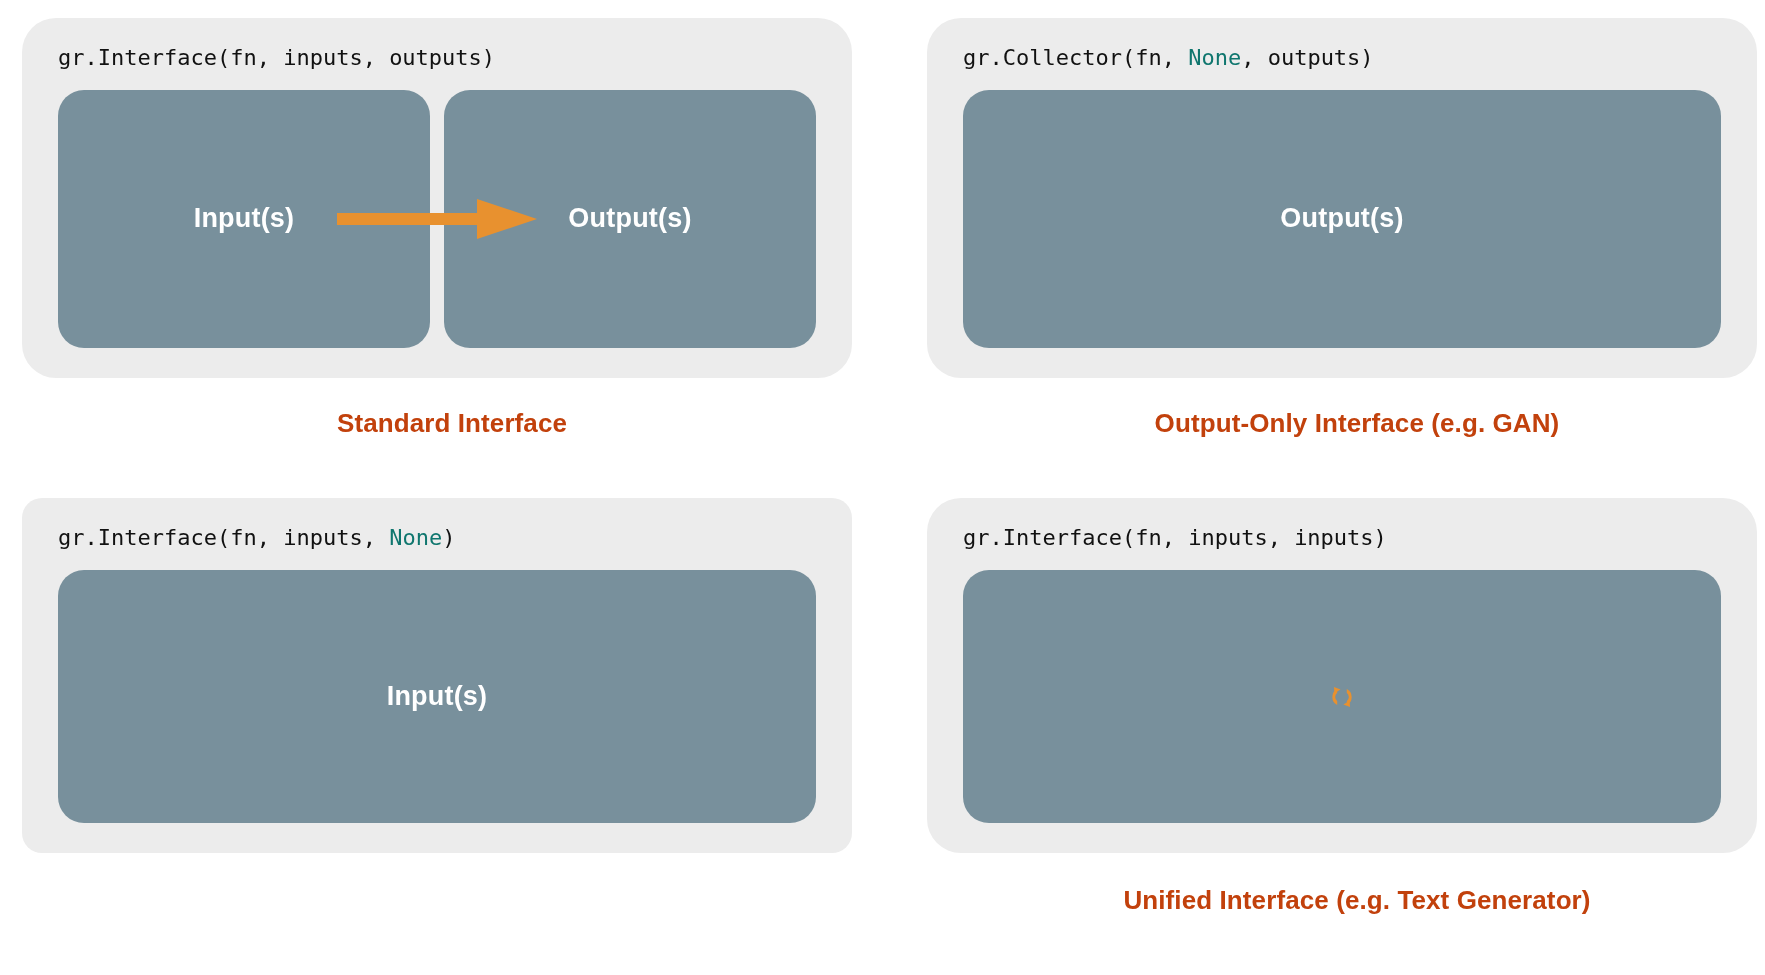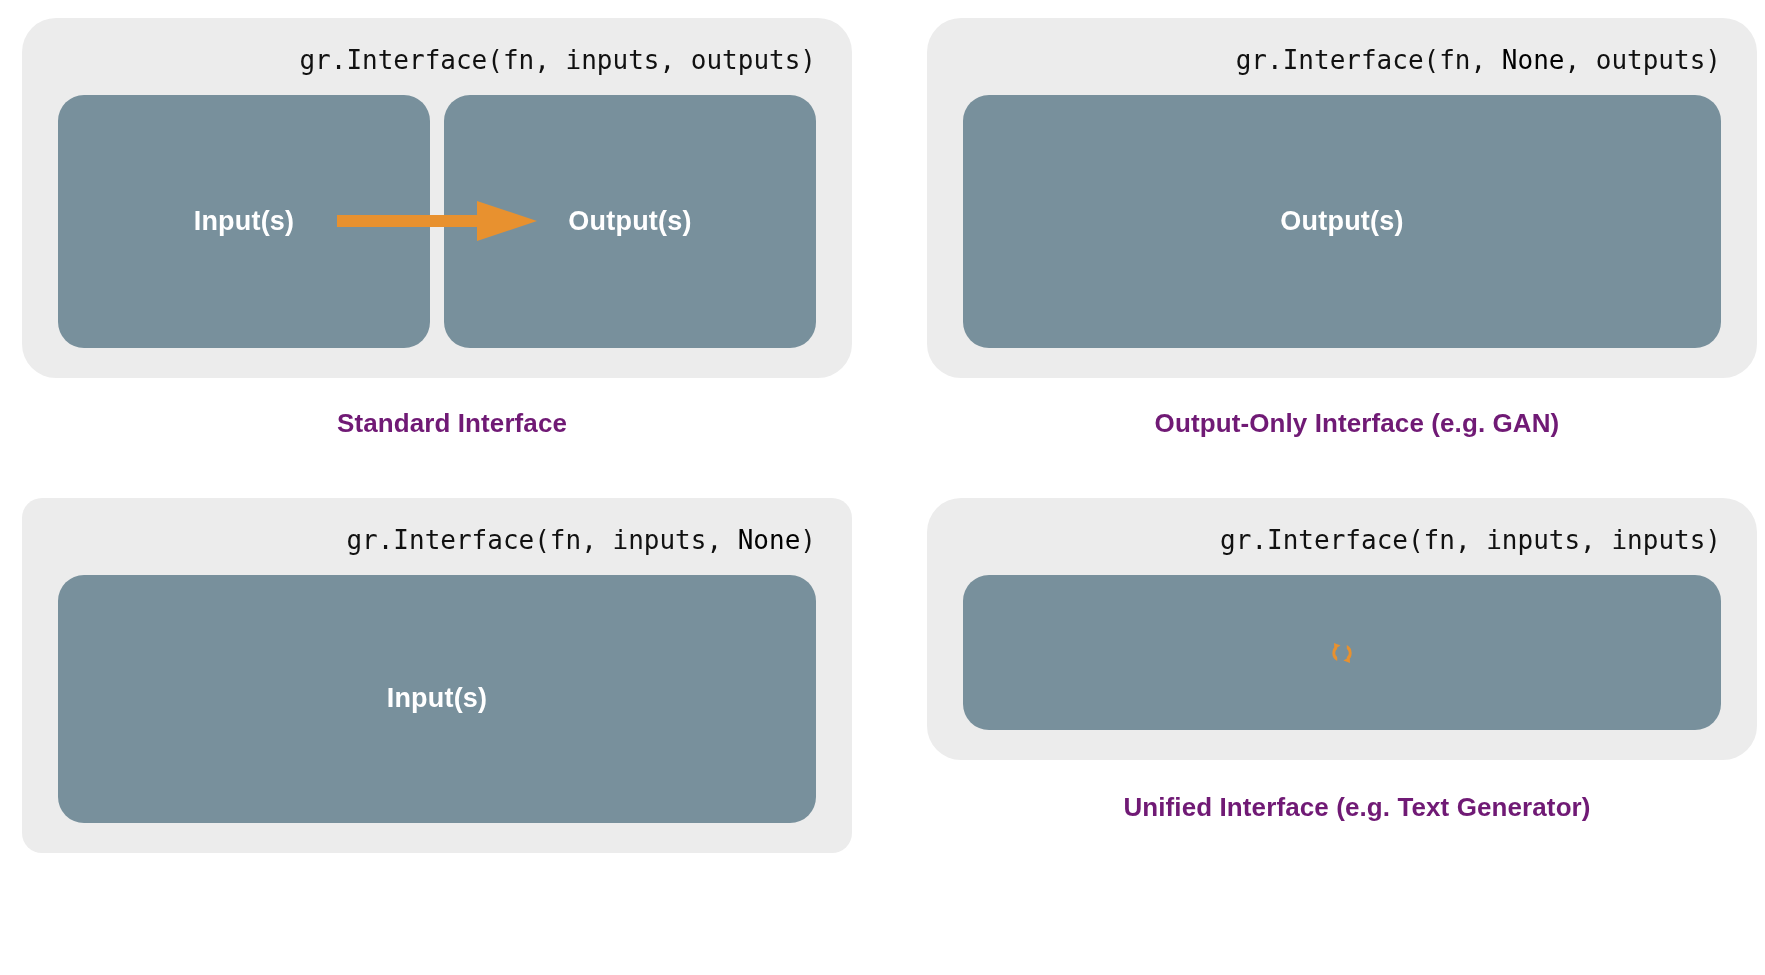--- a/index.html
+++ b/index.html
@@ -42,35 +42,35 @@
     border-radius: 34px;
     box-sizing: border-box;
     padding: 26px 36px 30px 36px;
     display: flex;
     flex-direction: column;
   }
 
   .panel.tall-a { height: 360px; width: 830px; }
   .panel.tall-b { height: 360px; width: 830px; margin-left: 0; }
   .panel.tall-c { height: 355px; width: 830px; border-radius: 20px; }
-  .panel.tall-d { height: 262px; width: 830px; }
+  .panel.tall-d { height: 355px; width: 830px; }
 
   .code-line {
     font-family: "DejaVu Sans Mono", "Liberation Mono", monospace;
-    font-size: 26px;
+    font-size: 22px;
     color: #111111;
-    text-align: right;
+    text-align: left;
     letter-spacing: 0px;
     line-height: 1.25;
     margin-bottom: 18px;
     white-space: pre;
     user-select: text;
   }
   .code-line .none-tok {
-    color: #000000;
+    color: #0f766e;
   }
 
   .boxrow {
     flex: 1;
     display: flex;
     gap: 14px;
     position: relative;
   }
 
   .iobox {
@@ -103,21 +103,21 @@
     transform: translate(-50%, -50%);
     width: 200px;
     height: 44px;
     pointer-events: none;
   }
 
   .caption {
     text-align: center;
     font-size: 26px;
     font-weight: bold;
-    color: #701a75;
+    color: #c2410c;
     margin-top: 30px;
     letter-spacing: 0.1px;
   }
 
   .caption-d { margin-top: 32px; }
 
   .loop-icon {
     display: inline-block;
     width: 26px;
     height: 26px;
@@ -148,21 +148,21 @@
               <polygon points="140,2 200,22 140,42" fill="#E8912F"></polygon>
             </svg>
           </div>
         </div>
       </div>
       <div class="caption">Standard Interface</div>
     </div>
 
     <div class="cell">
       <div class="panel tall-b">
-        <div class="code-line"><span>gr.Interface(fn, </span><span class="none-tok">None</span><span>, outputs)</span></div>
+        <div class="code-line"><span>gr.Collector(fn, </span><span class="none-tok">None</span><span>, outputs)</span></div>
         <div class="boxrow">
           <div class="iobox">
             <span class="iobox-label">Output(s)</span>
           </div>
         </div>
       </div>
       <div class="caption">Output-Only Interface (e.g. GAN)</div>
     </div>
 
     <div class="cell">

